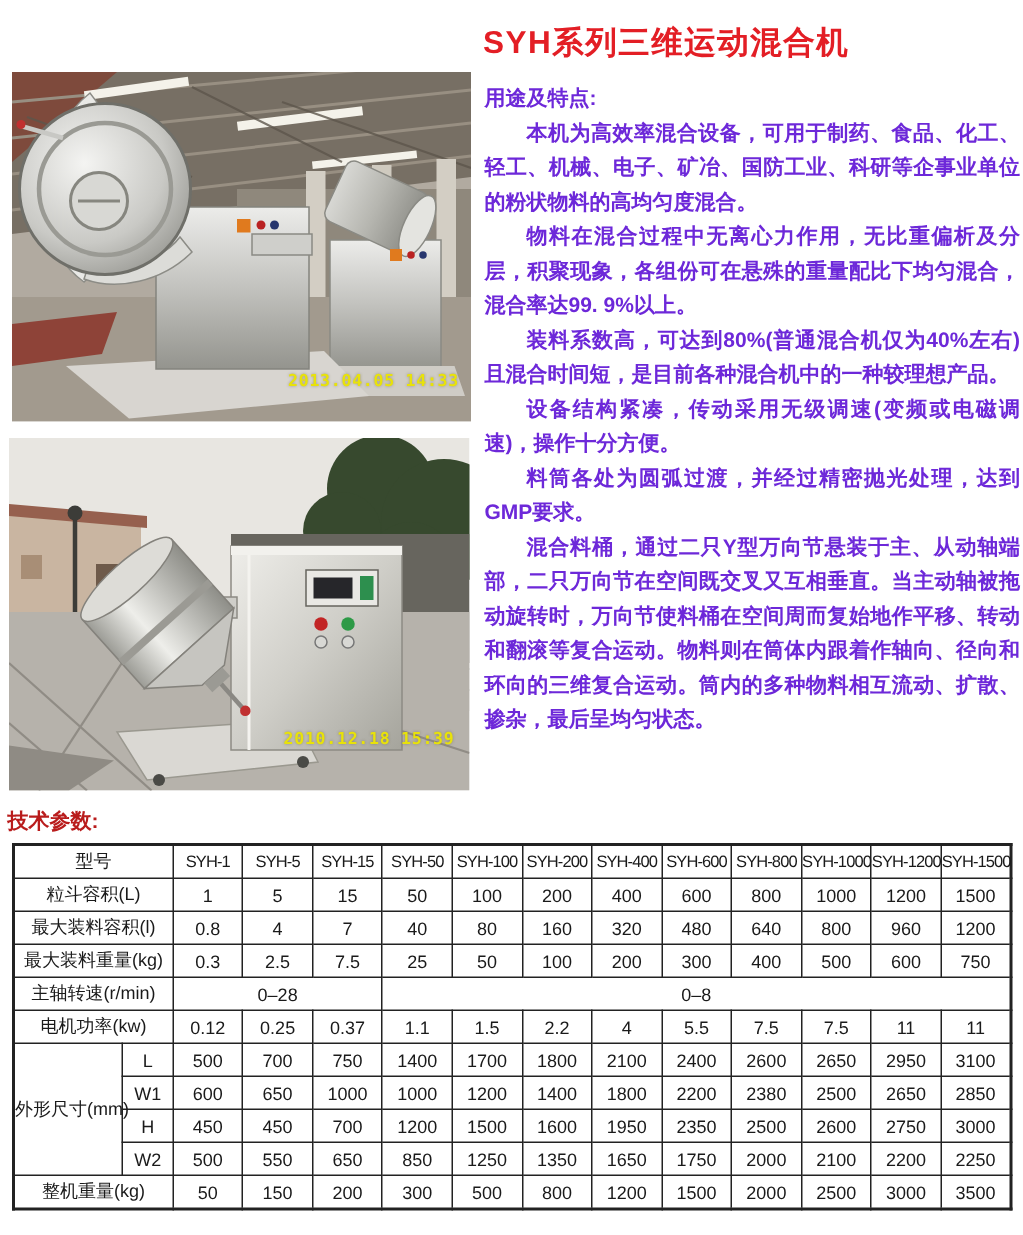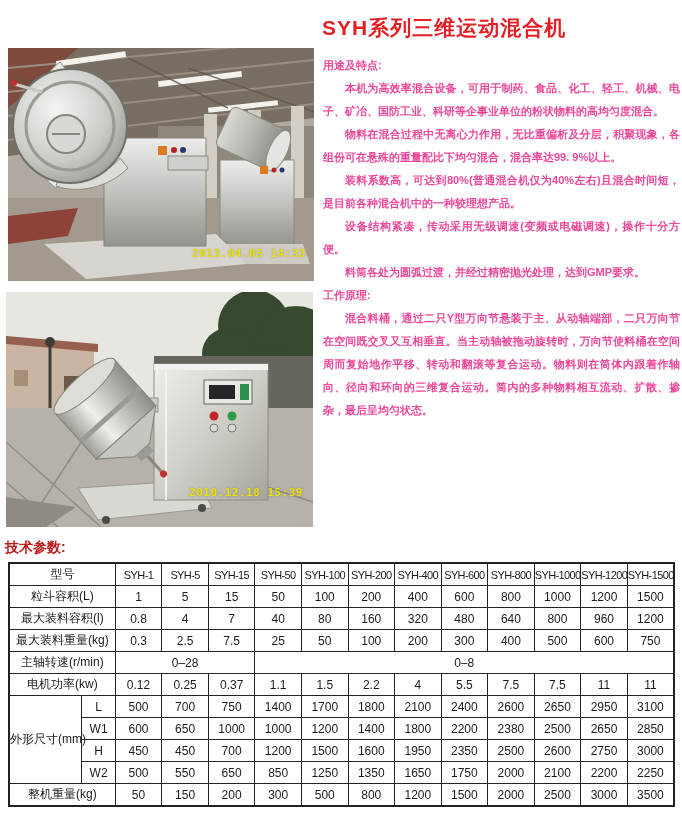--- a/index.html
+++ b/index.html
@@ -1,21 +1,21 @@
 <!DOCTYPE html>
 <html><head>
 <meta charset="utf-8">
 <style>
   html,body{margin:0;padding:0;background:#ffffff;}
   .page{position:relative;width:682px;height:823px;background:#ffffff;overflow:hidden;
         font-family:"Liberation Sans",sans-serif;color:#1c1c1c;}
   .title{position:absolute;left:322px;top:14px;font-size:21px;font-weight:bold;
          color:#e31e25;letter-spacing:1px;white-space:nowrap;}
-  .content{position:absolute;left:323px;top:54px;width:357px;font-size:11px;
-           line-height:23px;text-align:justify;color:#ec4899;font-weight:600;}
+  .content{position:absolute;left:323px;top:54px;width:357px;font-size:14px;
+           line-height:23px;text-align:justify;color:#6d28d9;font-weight:600;}
   .content .heading{text-indent:0;font-weight:700;}
   .content .para{text-indent:2em;margin:0;}
   .photo{position:absolute;display:block;}
   .photo svg{display:block;}
   .ts{position:absolute;color:#e8e20a;font-size:11px;font-weight:bold;
       font-family:"DejaVu Sans Mono",monospace;letter-spacing:.5px;
       text-shadow:0 0 2px rgba(90,80,40,.45);}
   .specs-label{position:absolute;left:5px;top:539px;font-size:14px;font-weight:700;color:#b91c1c;}
   table.specs{position:absolute;left:8px;top:562px;width:667px;border-collapse:collapse;
               table-layout:fixed;border:2px solid #222;}
@@ -190,21 +190,20 @@
     <span class="ts" style="right:10px;bottom:28px;">2010.12.18 15:39</span>
   </div>
 
   <div class="content">
       <div class="heading">用途及特点:</div>
       <div class="para">本机为高效率混合设备，可用于制药、食品、化工、轻工、机械、电子、矿冶、国防工业、科研等企事业单位的粉状物料的高均匀度混合。</div>
       <div class="para">物料在混合过程中无离心力作用，无比重偏析及分层，积聚现象，各组份可在悬殊的重量配比下均匀混合，混合率达99. 9%以上。</div>
       <div class="para">装料系数高，可达到80%(普通混合机仅为40%左右)且混合时间短，是目前各种混合机中的一种较理想产品。</div>
       <div class="para">设备结构紧凑，传动采用无级调速(变频或电磁调速)，操作十分方便。</div>
       <div class="para">料筒各处为圆弧过渡，并经过精密抛光处理，达到GMP要求。</div>
-      <div class="heading">工作原理:</div>
       <div class="para">混合料桶，通过二只Y型万向节悬装于主、从动轴端部，二只万向节在空间既交叉又互相垂直。当主动轴被拖动旋转时，万向节使料桶在空间周而复始地作平移、转动和翻滚等复合运动。物料则在筒体内跟着作轴向、径向和环向的三维复合运动。筒内的多种物料相互流动、扩散、掺杂，最后呈均匀状态。</div>
     </div>
 
   <div class="specs-label">技术参数:</div>
   <table class="specs">
     <colgroup>
       <col style="width:72px">
         <col style="width:33px">
       <col span="12" style="width:46px">
     </colgroup>

